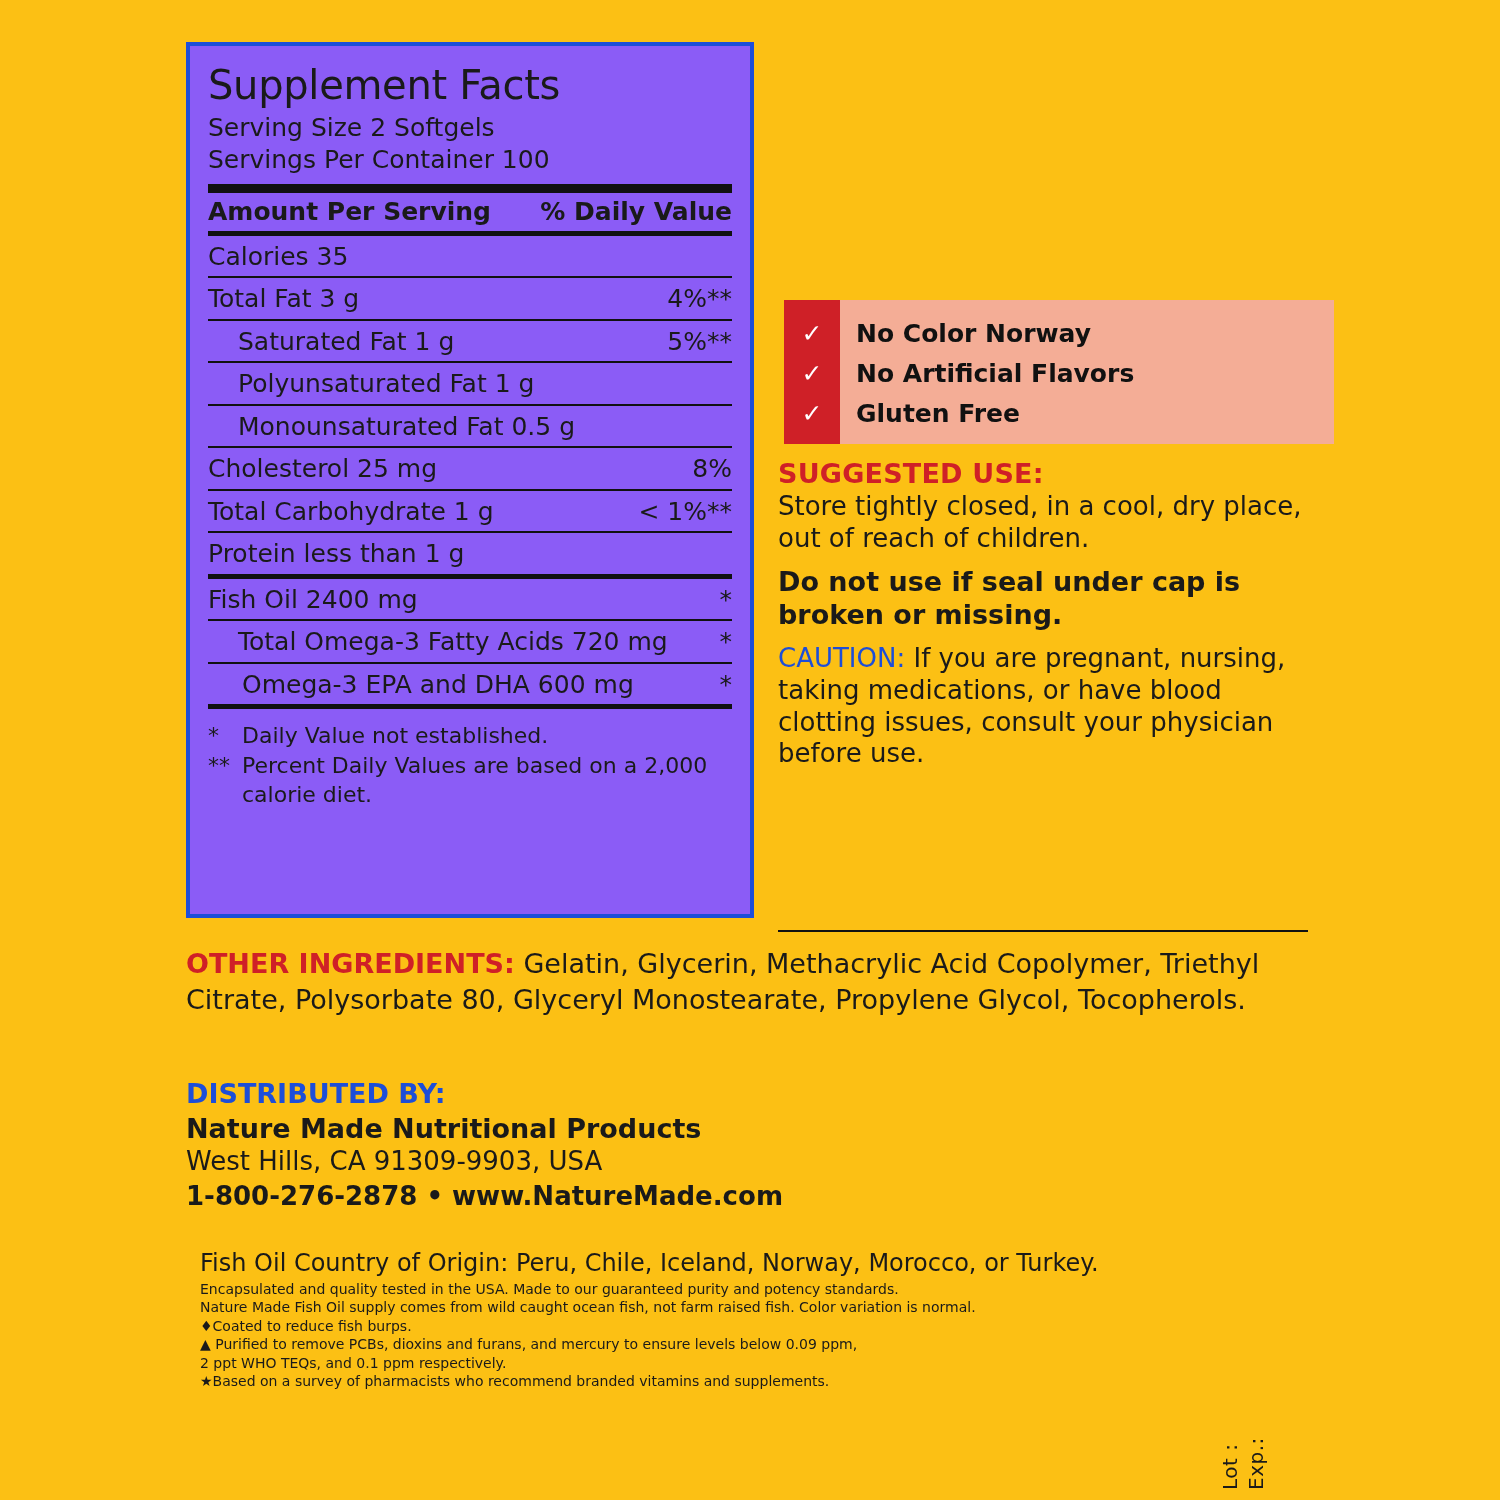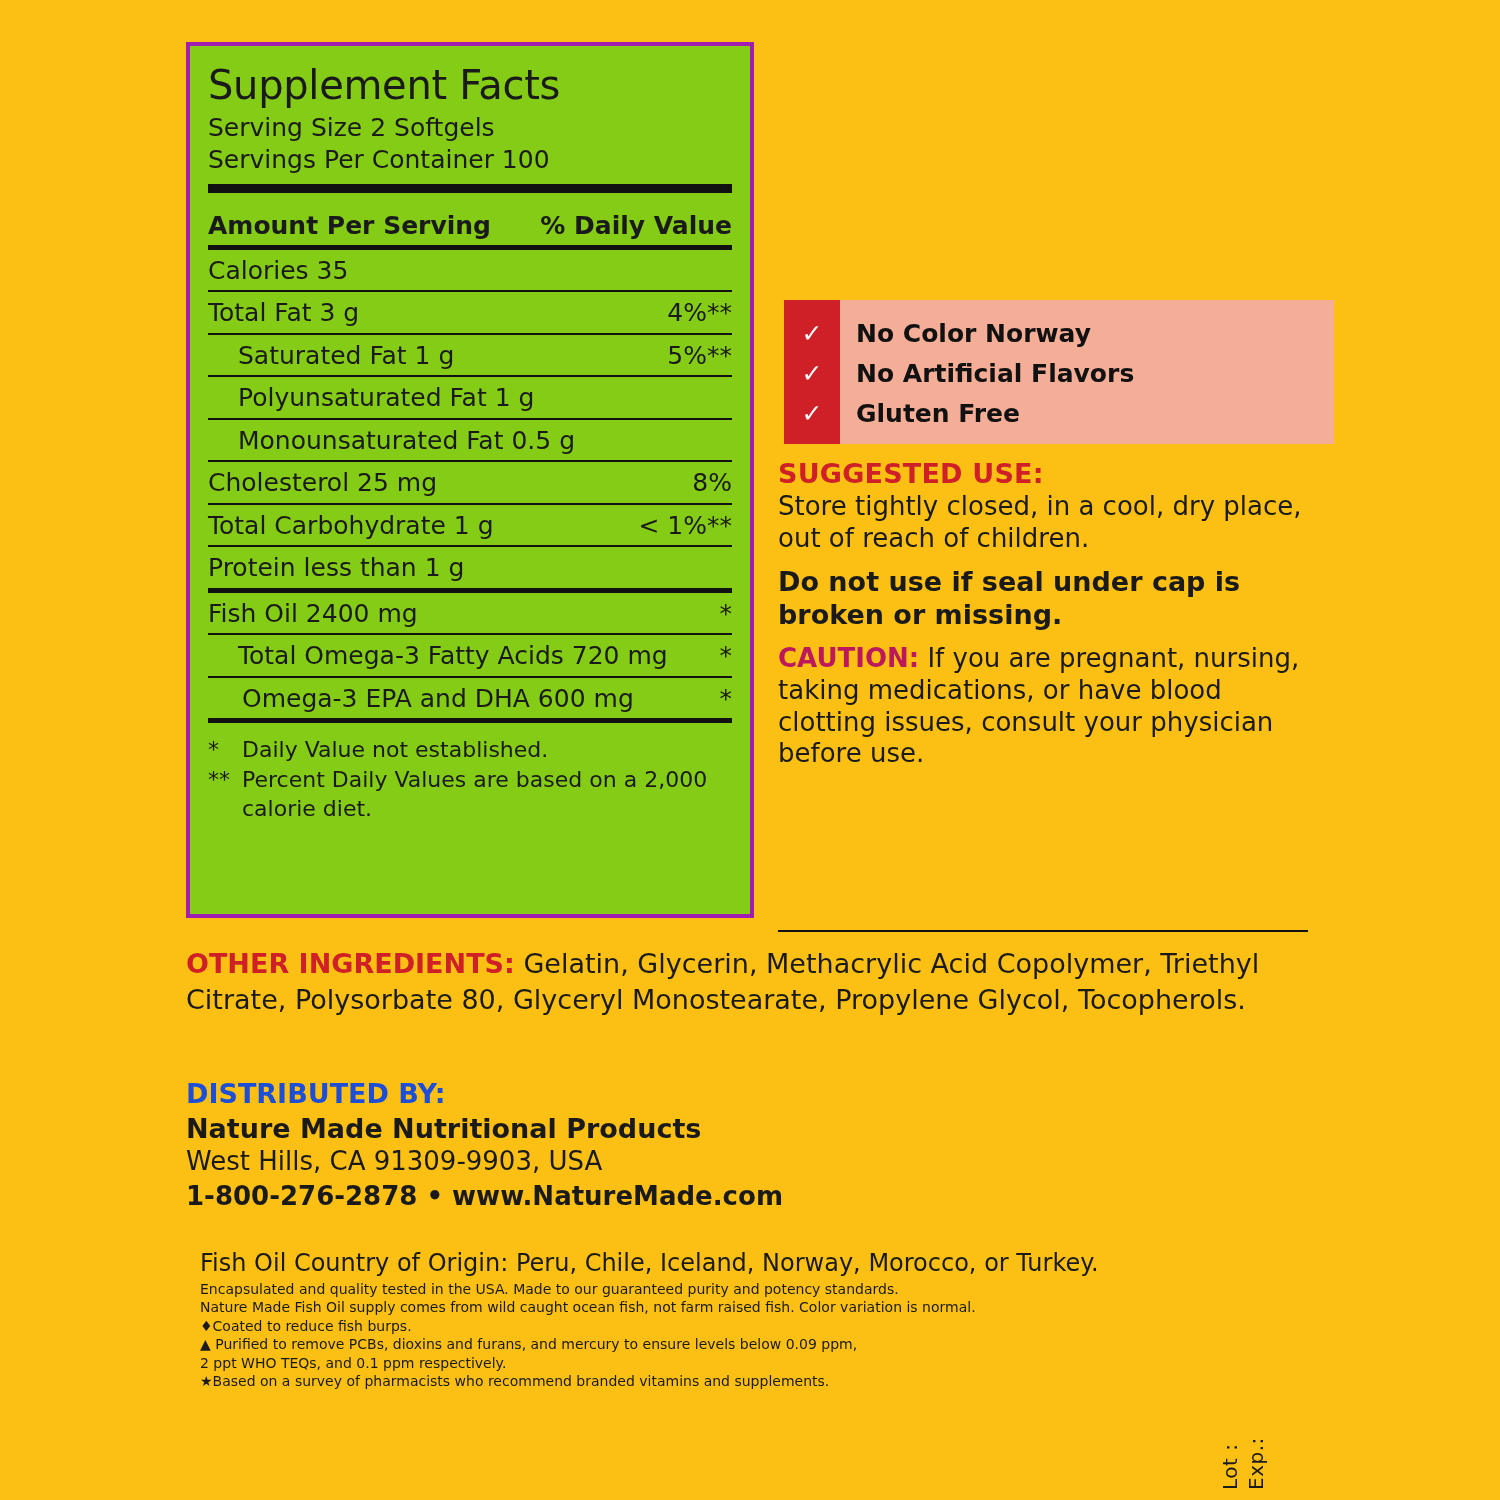--- a/index.html
+++ b/index.html
@@ -16,22 +16,22 @@
     position: relative;
   }
 
   
   #facts-panel {
     position: absolute;
     left: 186px;
     top: 42px;
     width: 568px;
     height: 876px;
-    background: #84cc16;
-    border: 4px solid #a21caf;
+    background: #8b5cf6;
+    border: 4px solid #1d4ed8;
     box-sizing: border-box;
     padding: 14px 18px 10px 18px;
   }
   #facts-title {
     font-size: 40px;
     font-weight: normal;
     letter-spacing: -0.3px;
     line-height: 1.05;
     margin: 4px 0 6px 0;
     font-family: "DejaVu Sans", sans-serif;
@@ -57,21 +57,21 @@
     justify-content: space-between;
     align-items: baseline;
     font-size: 25px;
     padding: 7px 0 6px 0;
     line-height: 1.1;
   }
   .row .label { white-space: nowrap; }
   .row .value { white-space: nowrap; text-align: right; }
   .row.header {
     font-weight: bold;
-    padding: 19px 0 5px 0;
+    padding: 5px 0 5px 0;
   }
   .indent1 { padding-left: 30px; }
   .indent2 { padding-left: 30px; }
   .indent3 { padding-left: 34px; }
   .star-val { font-size: 25px; }
   .footnotes {
     font-size: 22px;
     line-height: 1.35;
     padding-top: 12px;
   }
@@ -144,22 +144,22 @@
     font-size: 26px;
     line-height: 1.22;
     margin: 0 0 12px 0;
   }
   .caution-p {
     font-size: 26px;
     line-height: 1.22;
     margin: 0;
   }
   .caution-head {
-    color: #be185d;
-    font-weight: bold;
+    color: #1d4ed8;
+    font-weight: normal;
   }
 
   
   #mid-divider {
     position: absolute;
     left: 778px;
     top: 930px;
     width: 530px;
     border-top: 2px solid #111;
   }

